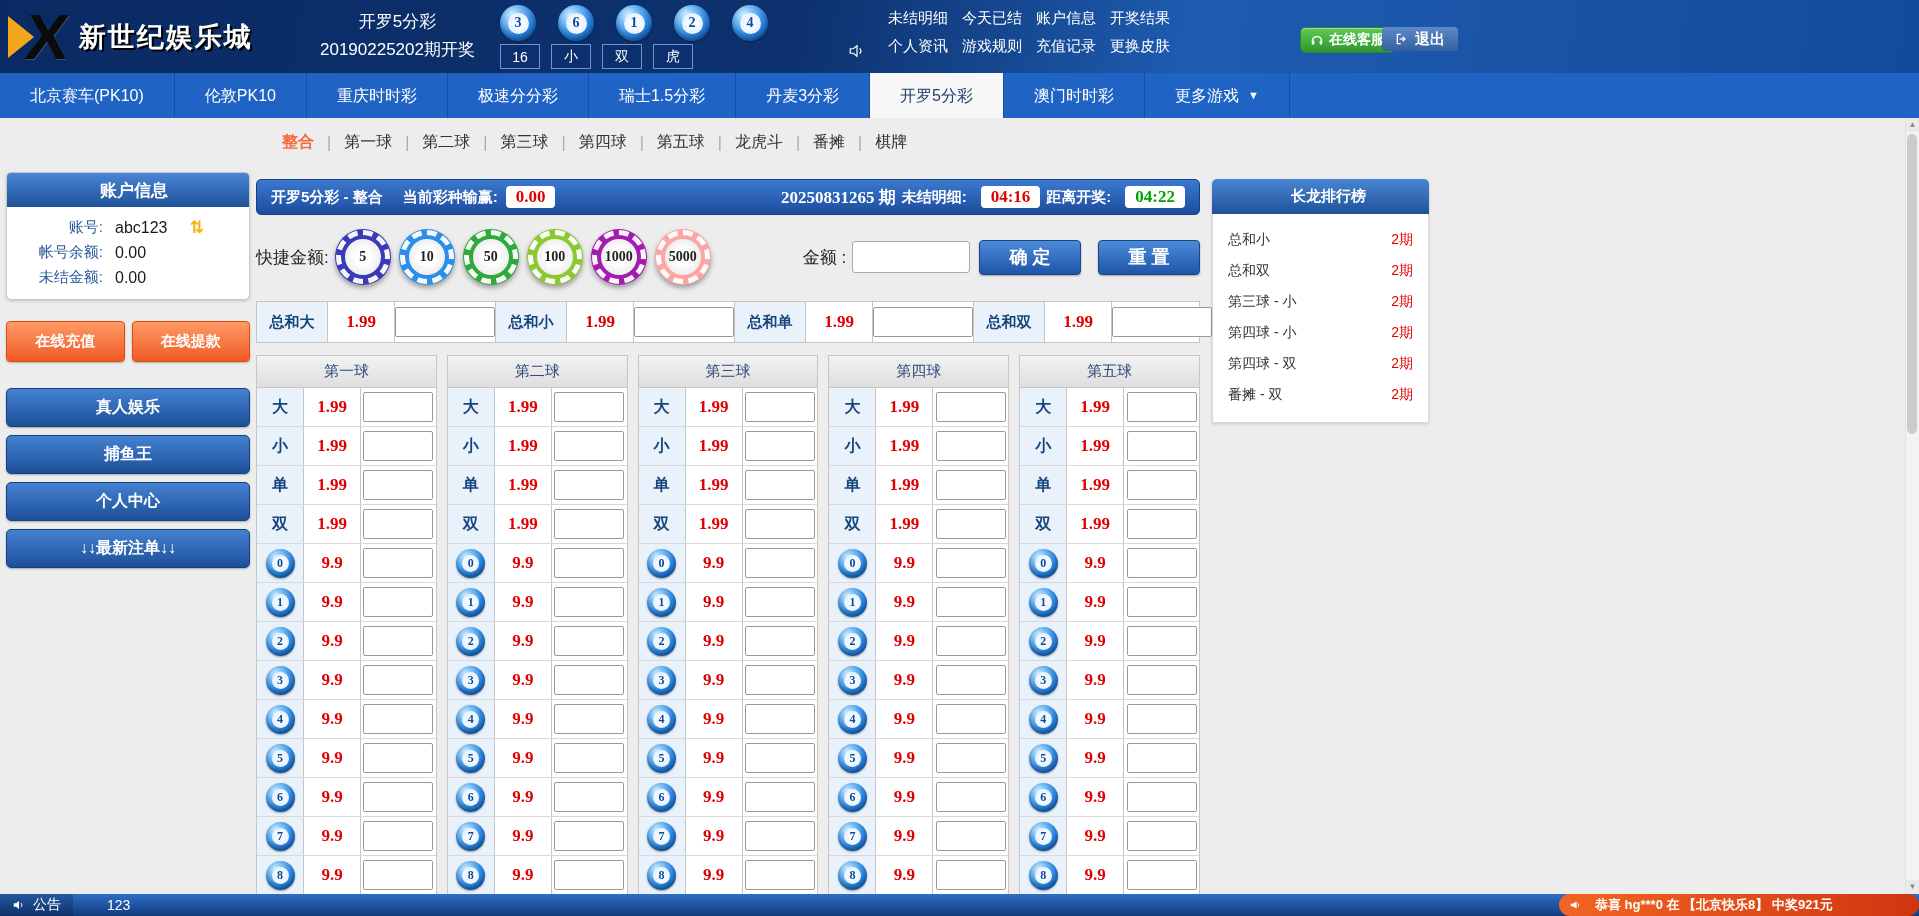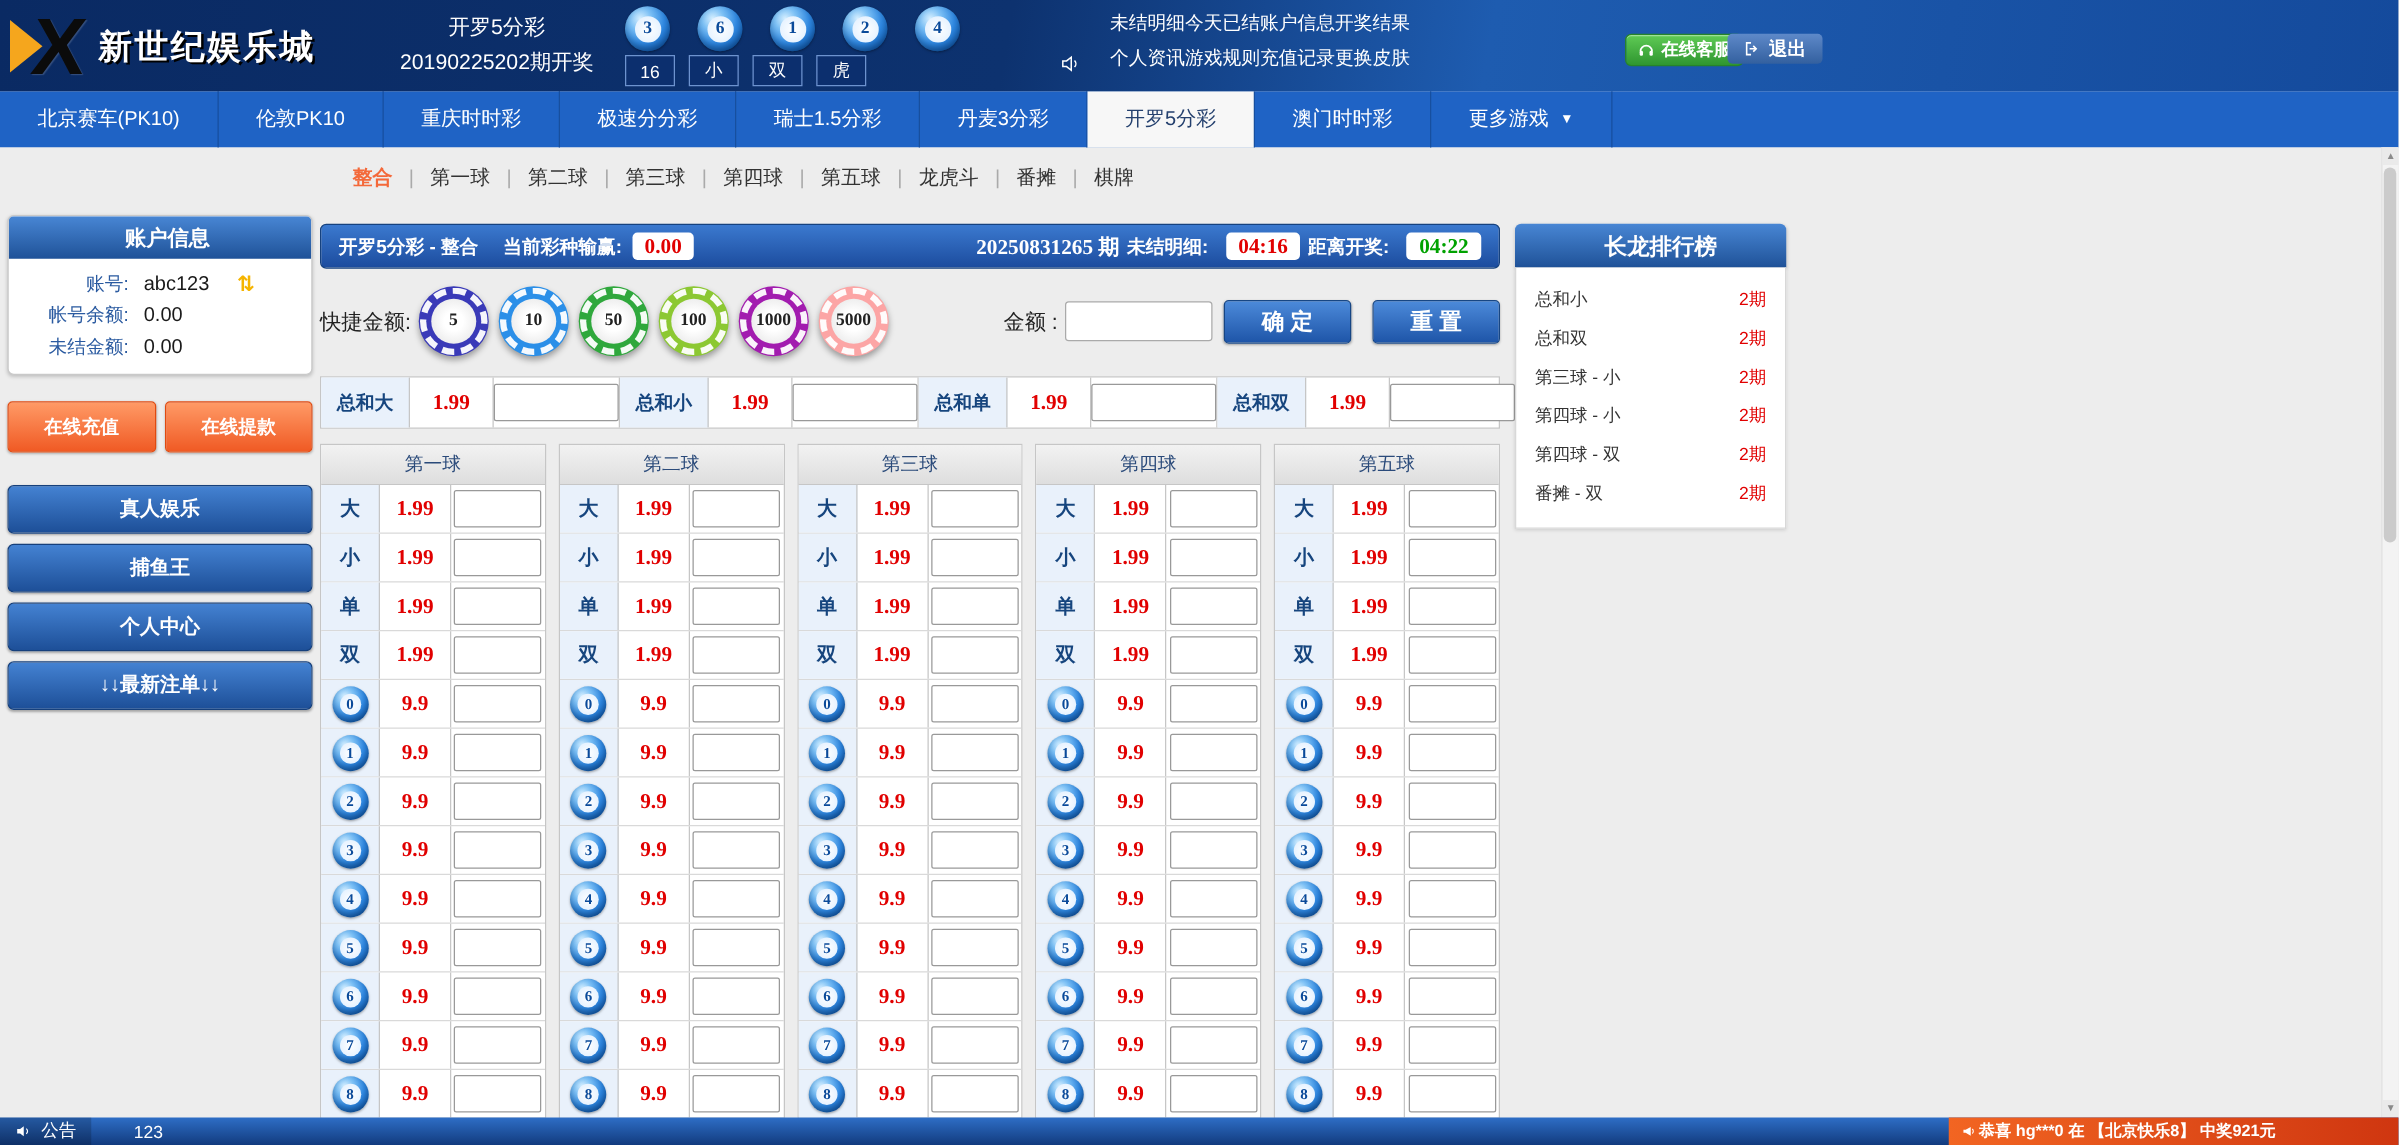--- a/index.html
+++ b/index.html
@@ -14,21 +14,21 @@
   .lotinfo{position:absolute;left:300px;top:8px;width:195px;text-align:center;color:#fff;font-size:17px;line-height:28px;}
   .balls{position:absolute;left:500px;top:5px;display:flex;gap:22px;}
   .ball{width:29px;height:29px;border-radius:50%;background:radial-gradient(circle at 34% 28%,#d8f0ff 0%,#7cc0f5 25%,#2f87e0 55%,#0c56ac 85%,#083f85 100%);display:flex;align-items:center;justify-content:center;box-shadow:inset 0 -3px 5px rgba(0,0,0,.25),0 1px 2px rgba(0,0,0,.35);}
   .ball .num{width:17px;height:17px;border-radius:50%;background:radial-gradient(#ffffff,#dcedff);color:#0a4a9a;font-size:12px;font-weight:bold;font-family:"Liberation Serif","DejaVu Serif",serif;display:flex;align-items:center;justify-content:center;}
   .ball.lg{width:36px;height:36px;}
   .ball.lg .num{width:21px;height:21px;font-size:14px;}
   .tags{position:absolute;left:500px;top:44px;display:flex;gap:11px;}
   .tag{width:38px;height:23px;background:#0c2f6e;border:1px solid #6d93cf;color:#fff;font-size:14px;display:flex;align-items:center;justify-content:center;}
   .speaker{position:absolute;left:848px;top:42px;cursor:pointer;}
   .navrows{position:absolute;left:888px;top:9px;}
-  .nav-row{display:flex;margin-bottom:9px;}
+  .nav-row{display:flex;gap:14px;margin-bottom:9px;}
   .nav-link{color:#fff;font-size:15px;cursor:pointer;white-space:nowrap;}
   .service-btn{position:absolute;left:1300px;top:27px;height:24px;padding:0 9px;background:linear-gradient(#5fcb55,#2f9630);border:1px solid #27842a;border-radius:5px;color:#fff;font-size:14px;font-weight:bold;display:flex;align-items:center;gap:5px;cursor:pointer;box-shadow:inset 0 1px 0 rgba(255,255,255,.4);}
   .logout-btn{position:absolute;left:1382px;top:27px;height:24px;padding:0 13px;background:linear-gradient(#5e89c9,#33609f);border-radius:4px;color:#fff;font-size:15px;font-weight:bold;display:flex;align-items:center;gap:6px;cursor:pointer;}
 
   
   .tabbar{height:45px;background:var(--tabblue,#1f63c5);display:flex;}
   .tab{padding:0 30px;line-height:45px;color:#fff;font-size:16px;border-right:1px solid #174f9f;cursor:pointer;white-space:nowrap;}
   .tab.active{background:#f7f7f7;color:#24406e;}
   .tab.more{display:flex;align-items:center;gap:9px;}
   .tab .arrow{font-size:11px;}
@@ -88,38 +88,38 @@
   .columns{display:flex;gap:10px;margin-top:12px;}
   .col{flex:1;border:1px solid #c6c6c6;background:#fff;align-self:flex-start;}
   .col-header{height:31px;background:linear-gradient(#f2f2f2,#dedede);border-bottom:1px solid #c6c6c6;color:#2a4a7a;font-size:15px;display:flex;align-items:center;justify-content:center;}
   .col-row{display:flex;height:38px;border-bottom:1px solid #d9d9d9;}
   .col-row:last-child{border-bottom:none;}
   .col-row .cell-lbl{width:46px;font-size:16px;}
   .col-row .cell-odds{width:56px;}
 
   
   .rank{position:absolute;left:1212px;top:179px;width:217px;}
-  .rank-header{height:35px;background:linear-gradient(#4886d4,#1f5298);border-radius:5px 5px 0 0;color:#fff;font-size:18px;font-weight:bold;display:flex;align-items:center;justify-content:center;box-shadow:0 1px 3px rgba(0,0,0,.2);padding-left:16px;}
+  .rank-header{height:35px;background:linear-gradient(#4886d4,#1f5298);border-radius:5px 5px 0 0;color:#fff;font-size:15px;font-weight:bold;display:flex;align-items:center;justify-content:center;box-shadow:0 1px 3px rgba(0,0,0,.2);padding-left:16px;}
   .rank-body{background:#fff;border:1px solid #d8d8d8;border-top:none;padding:10px 15px 12px;box-shadow:0 1px 3px rgba(0,0,0,.15);}
   .rank-row{height:31px;display:flex;align-items:center;justify-content:space-between;font-size:14px;cursor:pointer;}
   .rank-row .lbl{color:#333;}
   .rank-row .cnt{color:var(--red,#e10000);}
 
   
   .scrollbar{position:absolute;right:0;top:118px;bottom:22px;width:13px;background:#f3f3f3;border-left:1px solid #e0e0e0;}
   .sb-up,.sb-down{position:absolute;left:0;right:0;height:14px;background:#eaeaea;color:#8a8a8a;font-size:8px;text-align:center;line-height:14px;cursor:pointer;}
   .sb-up{top:0;}
   .sb-down{bottom:0;}
   .sb-thumb{position:absolute;left:1px;top:16px;width:10px;height:300px;background:#cbcbcb;border-radius:5px;cursor:grab;}
 
   
   .bottombar{position:absolute;left:0;right:0;bottom:0;height:22px;background:linear-gradient(#2e6ec6,#123b7e);display:flex;align-items:center;color:#fff;z-index:9;}
   .notice-label{display:flex;align-items:center;gap:7px;height:100%;padding:0 12px;background:rgba(0,0,0,.18);font-size:14px;}
   .notice-text{margin-left:34px;font-size:14px;}
-  .winner{position:absolute;right:0;top:0;height:100%;width:350px;background:linear-gradient(90deg,#f26522,#cf3610);display:flex;align-items:center;gap:0;padding-left:10px;font-size:13px;font-weight:bold;}
+  .winner{position:absolute;right:0;top:0;height:100%;width:350px;background:linear-gradient(90deg,#f26522,#cf3610);display:flex;align-items:center;gap:12px;padding-left:10px;font-size:13px;font-weight:bold;border-radius:11px;}
 </style>
 </head>
 <body>
 
 <div id="app">
 
   <div class="header">
     <div class="logo">
       <div class="logo-tri"></div>
       <div class="logo-x">X</div>

